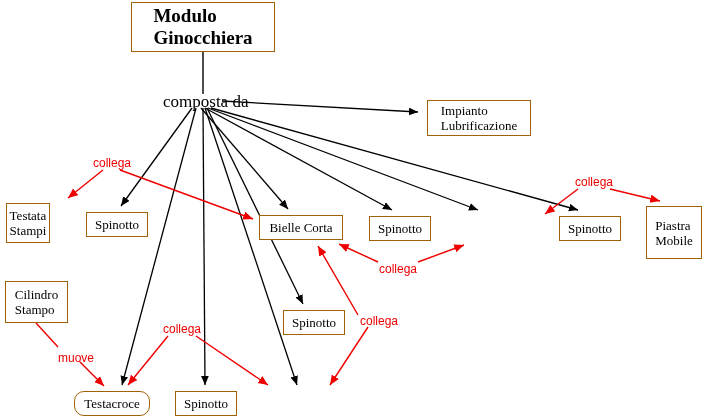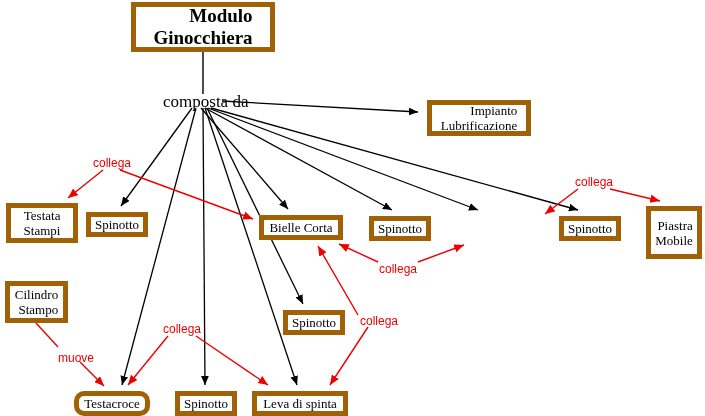--- a/index.html
+++ b/index.html
@@ -19,27 +19,27 @@
     position: absolute;
     left: 0;
     top: 0;
     width: 705px;
     height: 416px;
     pointer-events: none;
   }
   .node {
     position: absolute;
     box-sizing: border-box;
-    border: 5px solid #a16207;
+    border: 1px solid #a16207;
     background: #ffffff;
     color: #000000;
     font-family: "Liberation Serif", serif;
     font-size: 13px;
     line-height: 15px;
-    text-align: right;
+    text-align: left;
     display: flex;
     align-items: center;
     justify-content: center;
     padding: 2px 4px;
     white-space: pre-line;
   }
   .node.title {
     font-weight: bold;
     font-size: 19px;
     line-height: 22px;
@@ -153,21 +153,21 @@
       <path d="M80,362 L104,386" marker-end="url(#arrowRed)"></path>
     </g>
   </svg>
 
   <div class="node title" style="left:131px; top:2px; width:144px; height:50px;">Modulo
 Ginocchiera</div>
 
   <div class="node" style="left:427px; top:100px; width:104px; height:36px;">Impianto
 Lubrificazione</div>
 
-  <div class="node" style="left:6px; top:203px; width:72px; height:40px;">Testata
+  <div class="node" style="left:6px; top:203px; width:44px; height:40px;">Testata
 Stampi</div>
 
   <div class="node" style="left:86px; top:212px; width:62px; height:25px;">Spinotto</div>
 
   <div class="node" style="left:259px; top:215px; width:84px; height:25px;">Bielle Corta</div>
 
   <div class="node" style="left:369px; top:216px; width:62px; height:25px;">Spinotto</div>
 
 
   <div class="node" style="left:559px; top:216px; width:62px; height:25px;">Spinotto</div>
@@ -177,21 +177,20 @@
 
   <div class="node" style="left:5px; top:281px; width:63px; height:42px;">Cilindro
 Stampo</div>
 
   <div class="node" style="left:283px; top:310px; width:62px; height:25px;">Spinotto</div>
 
   <div class="node" style="left:74px; top:391px; width:76px; height:25px;border-radius:10px;">Testacroce</div>
 
   <div class="node" style="left:175px; top:391px; width:62px; height:25px;">Spinotto</div>
 
-  <div class="node" style="left:252px; top:391px; width:96px; height:25px;">Leva di spinta</div>
 
   <div class="label black" style="left:163px; top:96px;">composta da</div>
 
   <div class="label red" style="left:93px; top:158px;">collega</div>
 
   <div class="label red" style="left:575px; top:177px;">collega</div>
 
   <div class="label red" style="left:379px; top:264px;">collega</div>
 
   <div class="label red" style="left:360px; top:316px;">collega</div>

